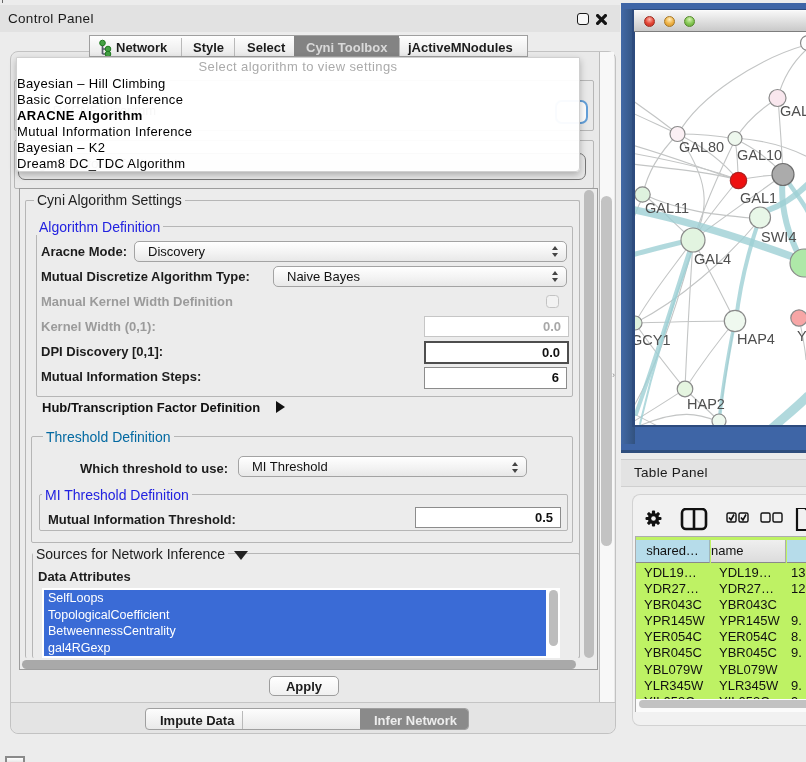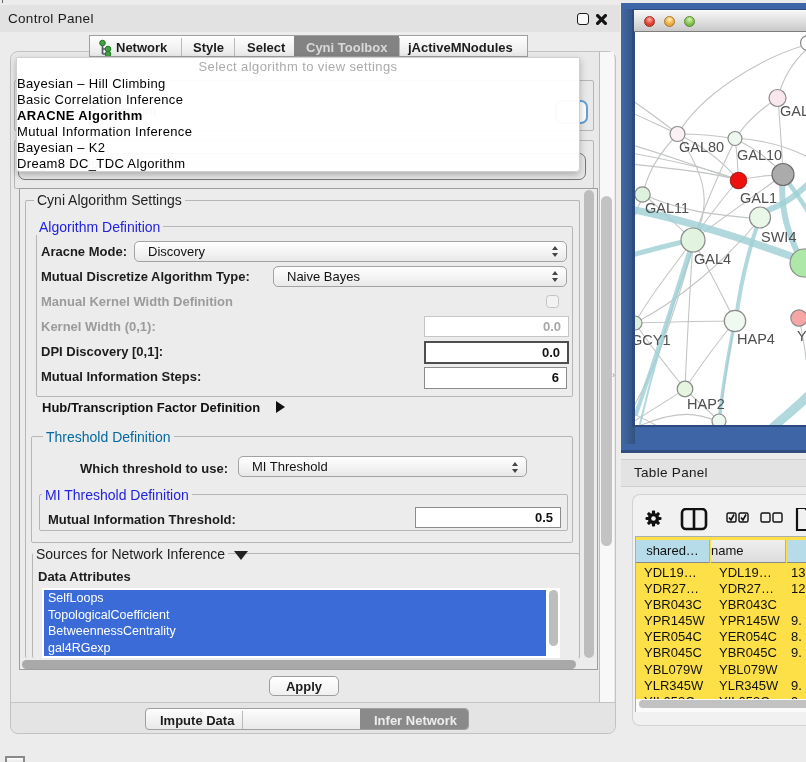--- a/index.html
+++ b/index.html
@@ -287,21 +287,21 @@
     <rect x="83" y="5" width="9" height="9" rx="1.5"></rect>
     <rect x="95" y="5" width="9" height="9" rx="1.5"></rect>
     <path d="M85,9.5 l2,2.5 3,-5.5" stroke-width="1.6"></path>
     <path d="M97,9.5 l2,2.5 3,-5.5" stroke-width="1.6"></path>
     <rect x="117" y="5" width="9" height="9" rx="1.5"></rect>
     <rect x="129" y="5" width="9" height="9" rx="1.5"></rect>
   </g>
   <path d="M153,0 l8,0 4,4 0,18 -12,0 z" fill="none" stroke="#111" stroke-width="2.2"></path>
 </svg>
 
-<div class="abs" style="left:635px;top:536px;width:171px;height:176px;background:#fde047;border:1px solid #adadad;border-right:none;overflow:hidden;">
+<div class="abs" style="left:635px;top:536px;width:171px;height:176px;background:#bef264;border:1px solid #adadad;border-right:none;overflow:hidden;">
   <div class="abs" style="left:0;top:3px;width:74px;height:23px;background:#b6dcea;border-right:1px solid #9fb6bd;border-bottom:1px solid #8a8a8a;text-align:center;font-size:13px;color:#111;line-height:22px;">shared…</div>
   <div class="abs" style="left:75px;top:3px;width:75px;height:23px;background:linear-gradient(#efefef,#dcdcdc);border-right:1px solid #adadad;border-bottom:1px solid #8a8a8a;text-align:left;font-size:13px;color:#111;line-height:22px;">name</div>
   <div class="abs" style="left:151px;top:3px;width:20px;height:23px;background:#b6dcea;border-bottom:1px solid #8a8a8a;"></div>
   <div class="abs" style="left:8px;top:28px;font-size:13px;color:#111;line-height:16.1px;">YDL19…<br>YDR27…<br>YBR043C<br>YPR145W<br>YER054C<br>YBR045C<br>YBL079W<br>YLR345W<br>YIL053C</div>
   <div class="abs" style="left:83px;top:28px;font-size:13px;color:#111;line-height:16.1px;">YDL19…<br>YDR27…<br>YBR043C<br>YPR145W<br>YER054C<br>YBR045C<br>YBL079W<br>YLR345W<br>YIL053C</div>
   <div class="abs" style="left:155px;top:28px;font-size:13px;color:#111;line-height:16.1px;">13<br>12<br>&nbsp;<br>9.<br>8.<br>9.<br>&nbsp;<br>9.<br>9.</div>
 </div>
 
 <div class="abs" style="left:636px;top:699px;width:170px;height:13px;background:#fbfbfb;"></div>
 <div class="abs" style="left:639px;top:700px;width:167px;height:8px;background:#c2c2c2;border-radius:4px 0 0 4px;"></div>

